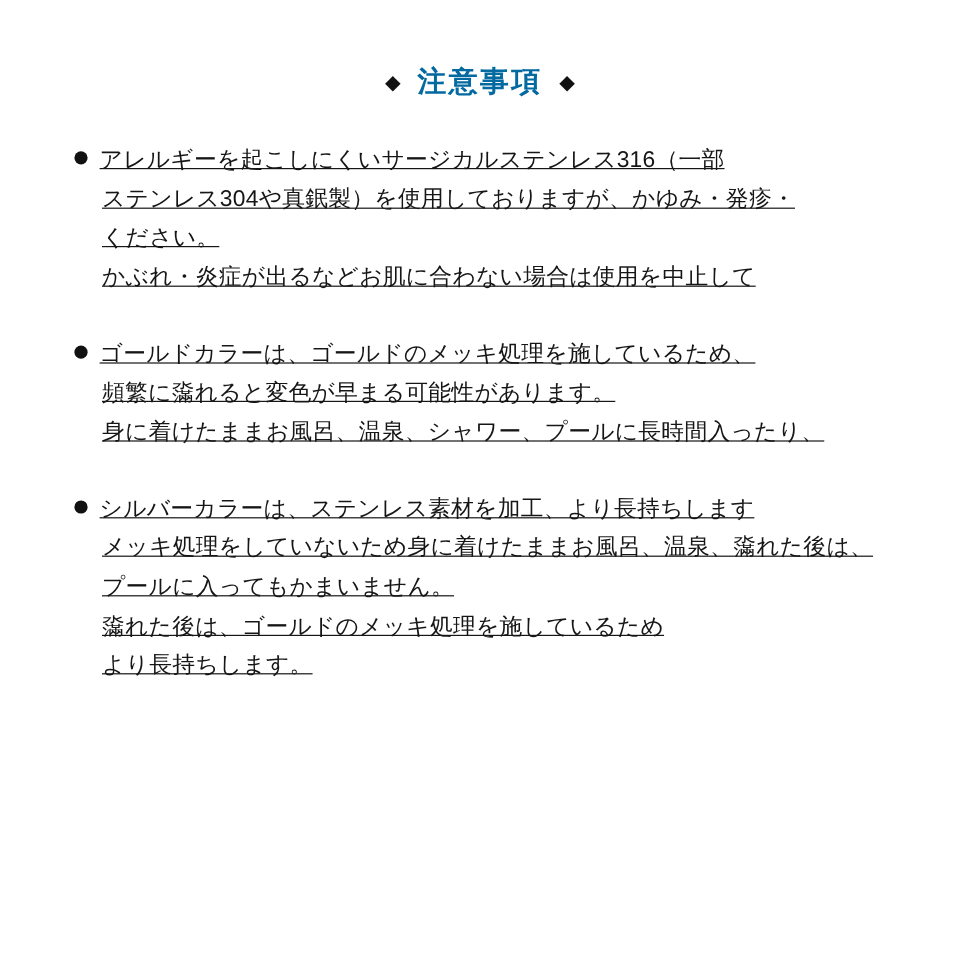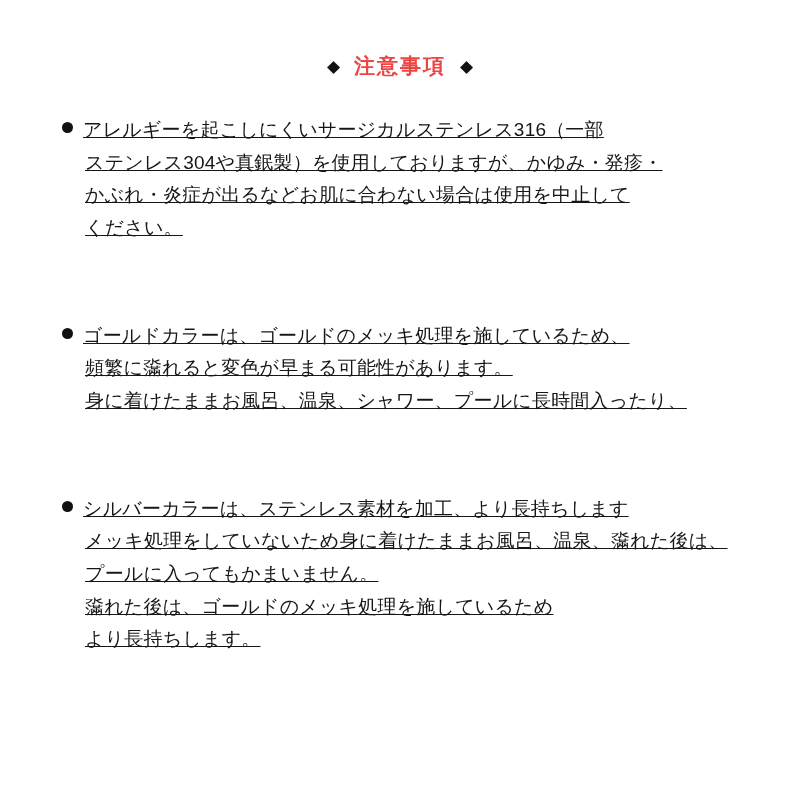--- a/index.html
+++ b/index.html
@@ -28,38 +28,38 @@
     gap: 14px;
     margin-top: 8px;
     margin-bottom: 34px;
   }
   .diamond {
     font-size: 17px;
     line-height: 1;
     color: #111111;
   }
   .title-text {
-    font-size: 21px;
+    font-size: 24px;
     font-weight: bold;
     letter-spacing: 2px;
-    color: #ef4444;
+    color: #0369a1;
   }
   .notes {
     padding: 0 2px 0 22px;
   }
   .note {
     display: flex;
     align-items: flex-start;
     gap: 10px;
   }
   .note + .note {
     margin-top: 30px;
   }
   .note.gap-large {
-    margin-top: 75px;
+    margin-top: 31px;
   }
   .bullet {
     flex: 0 0 auto;
     width: 11px;
     height: 11px;
     border-radius: 50%;
     background: #111111;
     margin-top: 8px;
   }
   .note-body {
@@ -88,22 +88,22 @@
     <span class="diamond">◆</span>
   </div>
 
   <div class="notes">
 
     <div class="note">
       <span class="bullet"></span>
       <div class="note-body">
         <div class="line">アレルギーを起こしにくいサージカルステンレス316（一部</div>
         <div class="line indent">ステンレス304や真鈱製）を使用しておりますが、かゆみ・発疹・</div>
+        <div class="line indent">ください。</div>
         <div class="line indent">かぶれ・炎症が出るなどお肌に合わない場合は使用を中止して</div>
-        <div class="line indent">ください。</div>
       </div>
     </div>
 
     <div class="note gap-large">
       <span class="bullet"></span>
       <div class="note-body">
         <div class="line">ゴールドカラーは、ゴールドのメッキ処理を施しているため、</div>
         <div class="line indent">頻繁に濷れると変色が早まる可能性があります。</div>
         <div class="line indent">身に着けたままお風呂、温泉、シャワー、プールに長時間入ったり、</div>
       </div>

